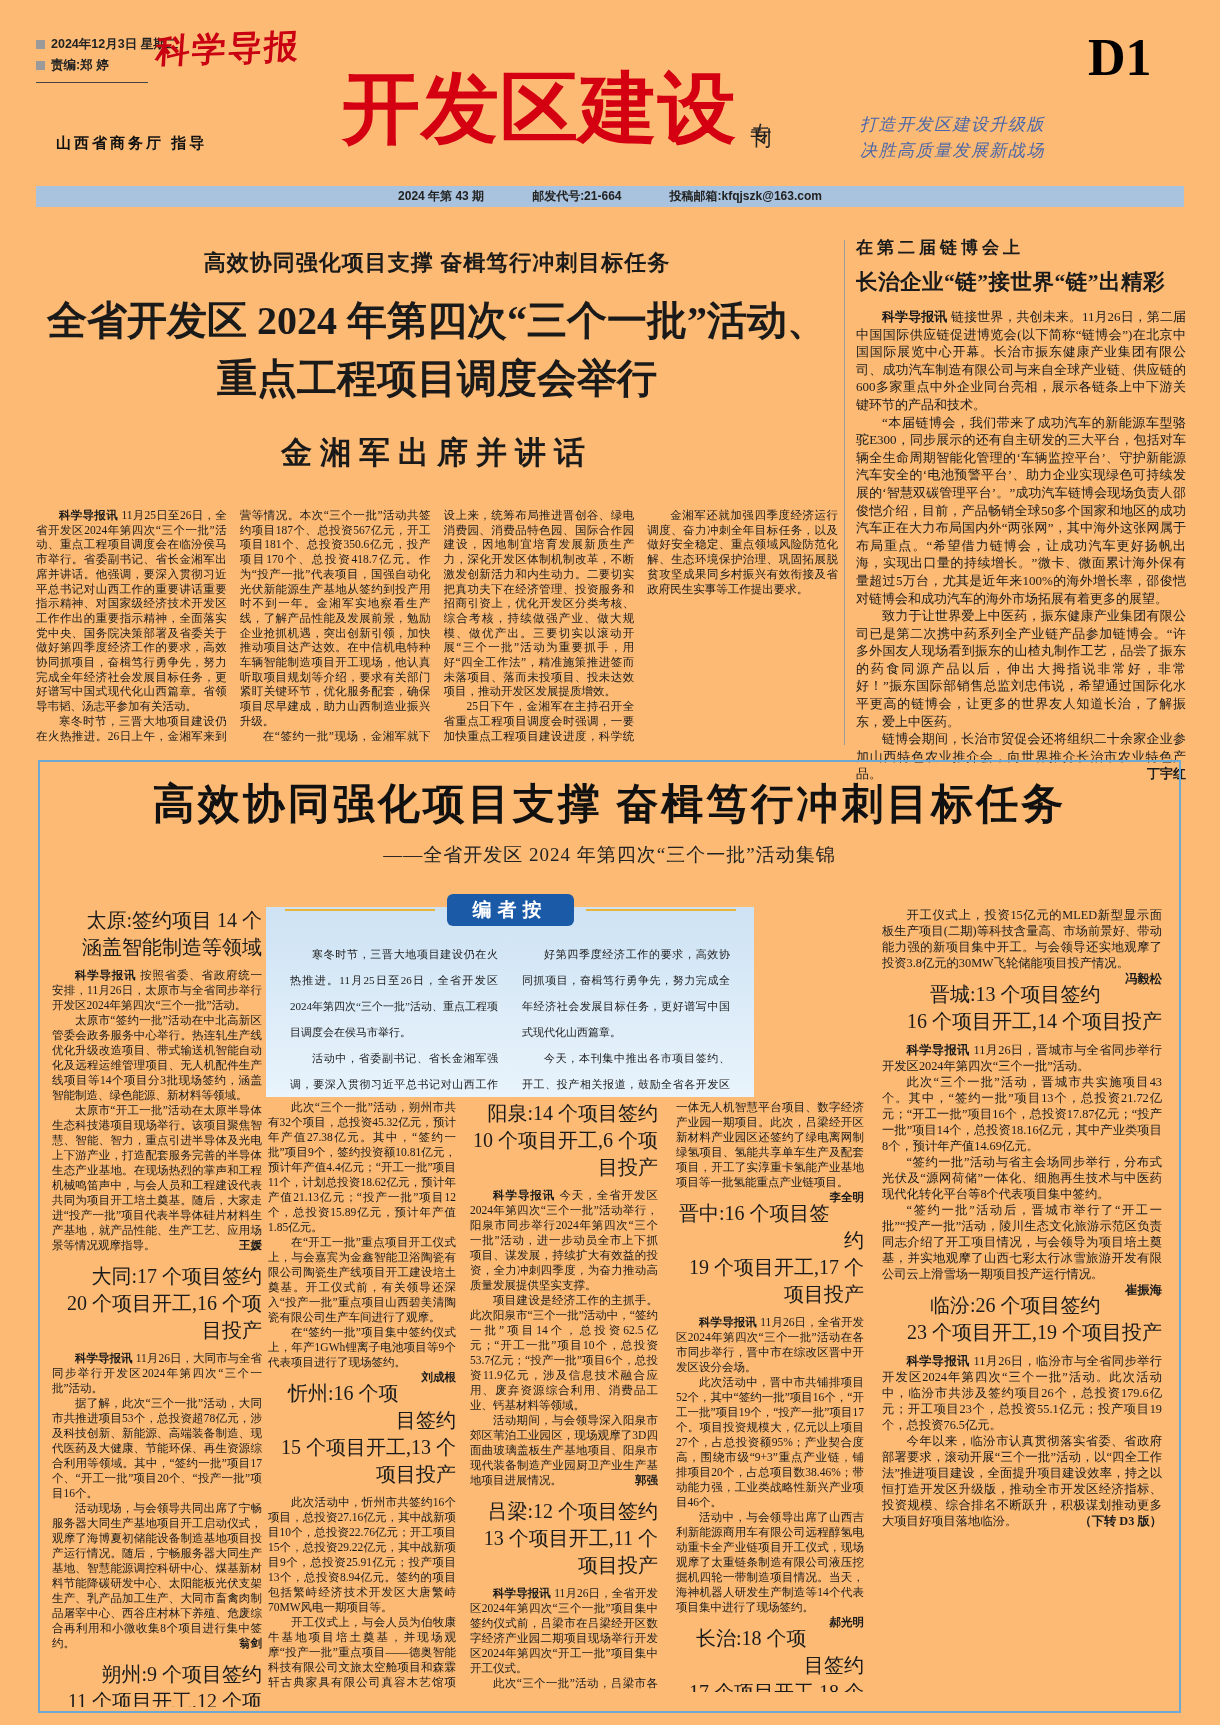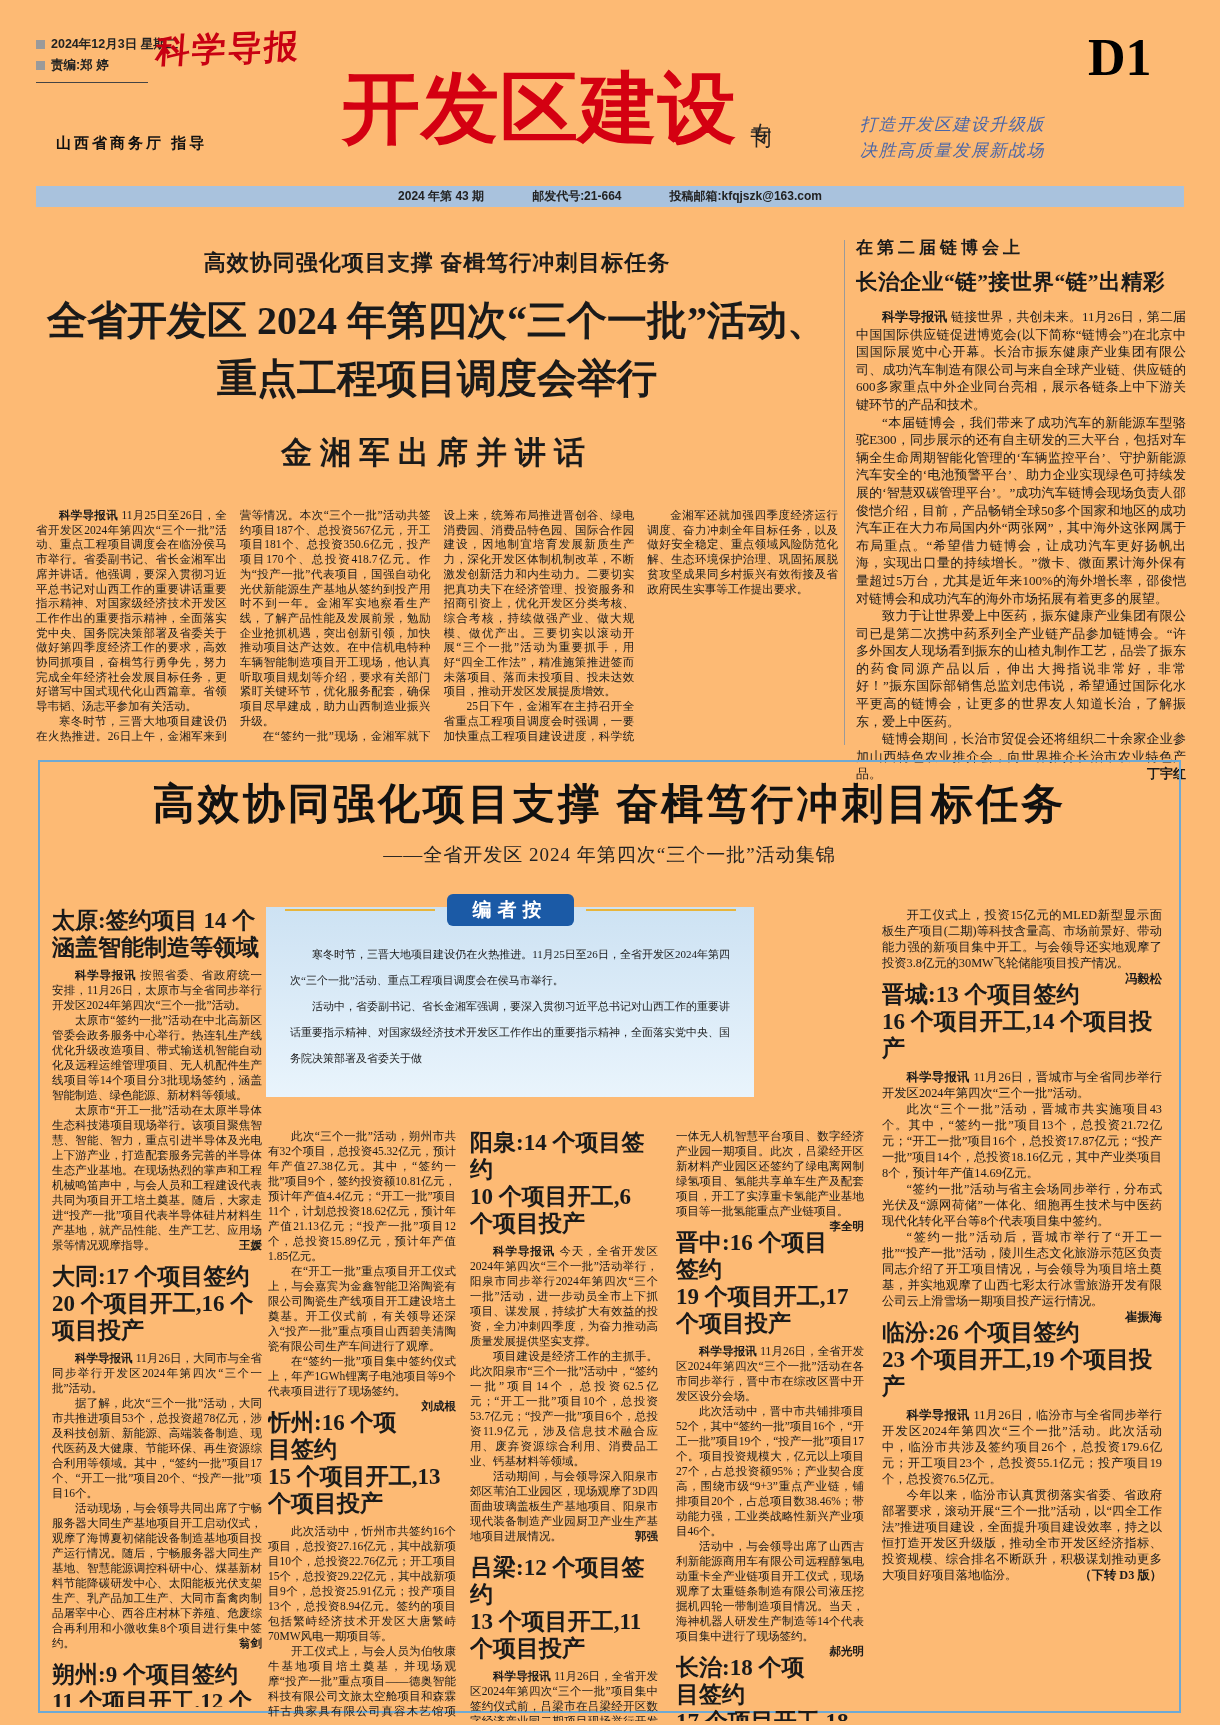--- a/index.html
+++ b/index.html
@@ -57,27 +57,27 @@
   #editor-note{position:absolute;left:226px;top:145px;width:488px;height:190px;
                background:linear-gradient(180deg,#cde2f3 0%,#e9f4fc 100%);}
   #note-label-row{position:relative;top:-13px;display:flex;align-items:center;justify-content:center;gap:12px;}
   .gold-line{width:150px;height:2px;background:#e7b53c;}
   #note-label{background:#1b5aa6;color:#fff;border-radius:6px;padding:3px 26px;font-size:19px;font-weight:bold;
               font-family:"Liberation Sans","DejaVu Sans",sans-serif;letter-spacing:6px;}
   #note-cols{display:flex;gap:24px;padding:2px 24px 0 24px;}
   .note-col{flex:1 1 0;font-size:11px;line-height:26px;text-align:justify;color:#1a1a1a;height:160px;overflow:hidden;}
   .note-col .para{margin:0;}
 
-  .sp-col{position:absolute;top:367px;height:592px;overflow:hidden;font-size:11.5px;line-height:15px;text-align:justify;}
+  .sp-col{position:absolute;top:338px;height:592px;overflow:hidden;font-size:11.5px;line-height:15px;text-align:justify;}
   #sp-col1{left:12px;top:145px;width:210px;height:800px;}
   #sp-col2{left:228px;width:188px;}
   #sp-col3{left:430px;width:188px;}
   #sp-col4{left:636px;width:188px;}
   #sp-col5{left:842px;top:145px;width:280px;height:800px;font-size:12.3px;line-height:16px;}
-  .sec-h{margin:10px 0 7px 0;text-align:left;font-weight:bold;font-size:23px;line-height:27px;text-indent:0;}
+  .sec-h{margin:10px 0 7px 0;text-align:right;font-weight:normal;font-size:20px;line-height:27px;text-indent:0;}
   .sp-col .sec-h:first-child{margin-top:0;}
 </style>
 </head>
 <body>
 
 <div id="page">
 
   <div id="dateline">
     <div class="dl-row">
       <span class="sq"></span>
@@ -149,20 +149,24 @@
       <div id="note-label-row">
         <span class="gold-line"></span>
         <span id="note-label">编者按</span>
         <span class="gold-line"></span>
       </div>
       <div id="note-cols">
         <div class="note-col">
             <div class="para">寒冬时节，三晋大地项目建设仍在火热推进。11月25日至26日，全省开发区2024年第四次“三个一批”活动、重点工程项目调度会在侯马市举行。</div>
             <div class="para">活动中，省委副书记、省长金湘军强调，要深入贯彻习近平总书记对山西工作的重要讲话重要指示精神、对国家级经济技术开发区工作作出的重要指示精神，全面落实党中央、国务院决策部署及省委关于做</div>
           </div>
+        <div class="note-col">
+            <div class="para">好第四季度经济工作的要求，高效协同抓项目，奋楫笃行勇争先，努力完成全年经济社会发展目标任务，更好谱写中国式现代化山西篇章。</div>
+            <div class="para">今天，本刊集中推出各市项目签约、开工、投产相关报道，鼓励全省各开发区加快重点工程项目建设进度，提升项目谋划储备质量，以项目建设赋能高质量发展，进一步巩固和增强我省经济回升向好态势。</div>
+          </div>
       </div>
     </div>
 
     <div class="sp-col" id="sp-col1">
         <div class="sec-h">
           <div>太原:签约项目 14 个</div>
           <div>涵盖智能制造等领域</div>
         </div>
         <div class="para"><span class="lead-in">科学导报讯  </span>按照省委、省政府统一安排，11月26日，太原市与全省同步举行开发区2024年第四次“三个一批”活动。</div>
         <div class="para">太原市“签约一批”活动在中北高新区管委会政务服务中心举行。热连轧生产线优化升级改造项目、带式输送机智能自动化及远程运维管理项目、无人机配件生产线项目等14个项目分3批现场签约，涵盖智能制造、绿色能源、新材料等领域。</div>

